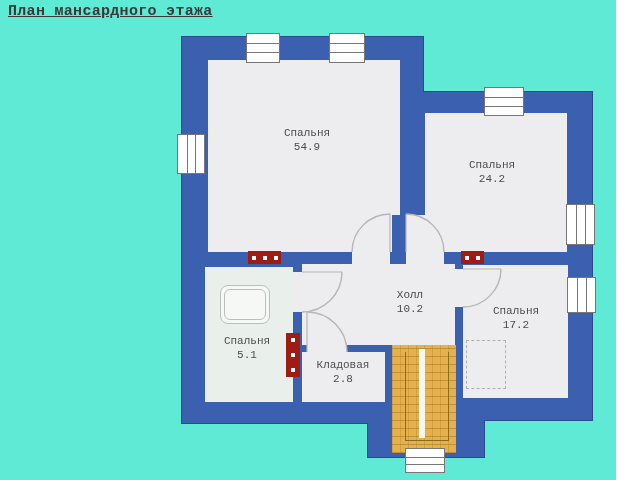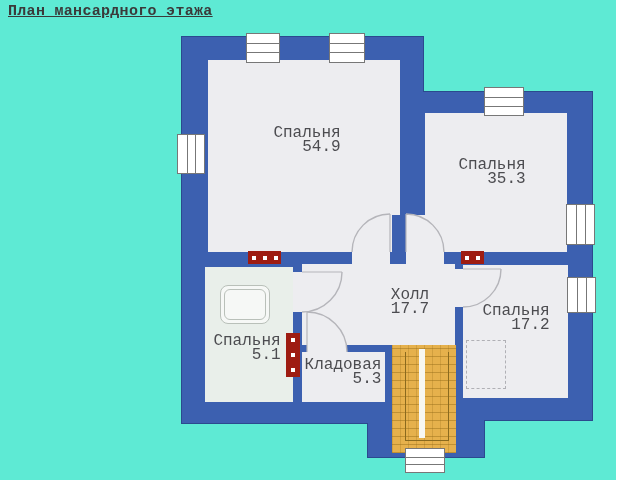--- a/index.html
+++ b/index.html
@@ -2,22 +2,22 @@
 <html><head>
 <meta charset="utf-8">
 <style>
   html,body{margin:0;padding:0;background:#ffffff;}
   #page{position:relative;width:616px;height:480px;background:#5eead4;overflow:hidden;
         font-family:Liberation Mono, monospace;}
   #title{position:absolute;left:8px;top:3px;font-size:15px;font-weight:bold;
          color:#3a3a3a;text-decoration:underline;letter-spacing:0.3px;}
   #plan{position:absolute;left:0;top:0;width:640px;height:480px;}
   .abs{position:absolute;}
-  .room-label{position:absolute;transform:translate(-50%,-50%);text-align:right;
-              font-size:16px;line-height:14px;color:#4c4c50;white-space:nowrap;}
+  .room-label{position:absolute;transform:translate(-50%,-50%);text-align:center;
+              font-size:11px;line-height:14px;color:#4c4c50;white-space:nowrap;}
   #doors-svg{position:absolute;left:0;top:0;pointer-events:none;}
 </style>
 </head>
 <body>
 
 <div id="page">
   <div id="title">План мансардного этажа</div>
   <div id="plan">
       <div class="abs" style="left: 181px; top: 36px; width: 243px; height: 388px; background: rgb(43, 74, 142);"></div>
       <div class="abs" style="left: 422px; top: 91px; width: 171px; height: 330px; background: rgb(43, 74, 142);"></div>
@@ -99,32 +99,32 @@
         <path d="M 307 352 L 307 312" fill="none" stroke="#b5b5ba" stroke-width="1.2"></path>
         <path d="M 501 269 A 38 38 0 0 1 463 307" fill="none" stroke="#b5b5ba" stroke-width="1.4"></path>
         <path d="M 463 269 L 501 269" fill="none" stroke="#b5b5ba" stroke-width="1.2"></path>
       </svg>
       <div class="room-label" style="left: 307px; top: 140px; color: rgb(76, 76, 80);">
         <div>Спальня</div>
         <div>54.9</div>
       </div>
       <div class="room-label" style="left: 492px; top: 172px; color: rgb(76, 76, 80);">
         <div>Спальня</div>
-        <div>35.3</div>
+        <div>24.2</div>
       </div>
       <div class="room-label" style="left: 410px; top: 302px; color: rgb(76, 76, 80);">
         <div>Холл</div>
-        <div>17.7</div>
+        <div>10.2</div>
       </div>
       <div class="room-label" style="left: 247px; top: 348px; color: rgb(76, 76, 80);">
         <div>Спальня</div>
         <div>5.1</div>
       </div>
       <div class="room-label" style="left: 343px; top: 372px; color: rgb(76, 76, 80);">
         <div>Кладовая</div>
-        <div>5.3</div>
+        <div>2.8</div>
       </div>
       <div class="room-label" style="left: 516px; top: 318px; color: rgb(76, 76, 80);">
         <div>Спальня</div>
         <div>17.2</div>
       </div>
     </div>
 </div>
 
 </body></html>

